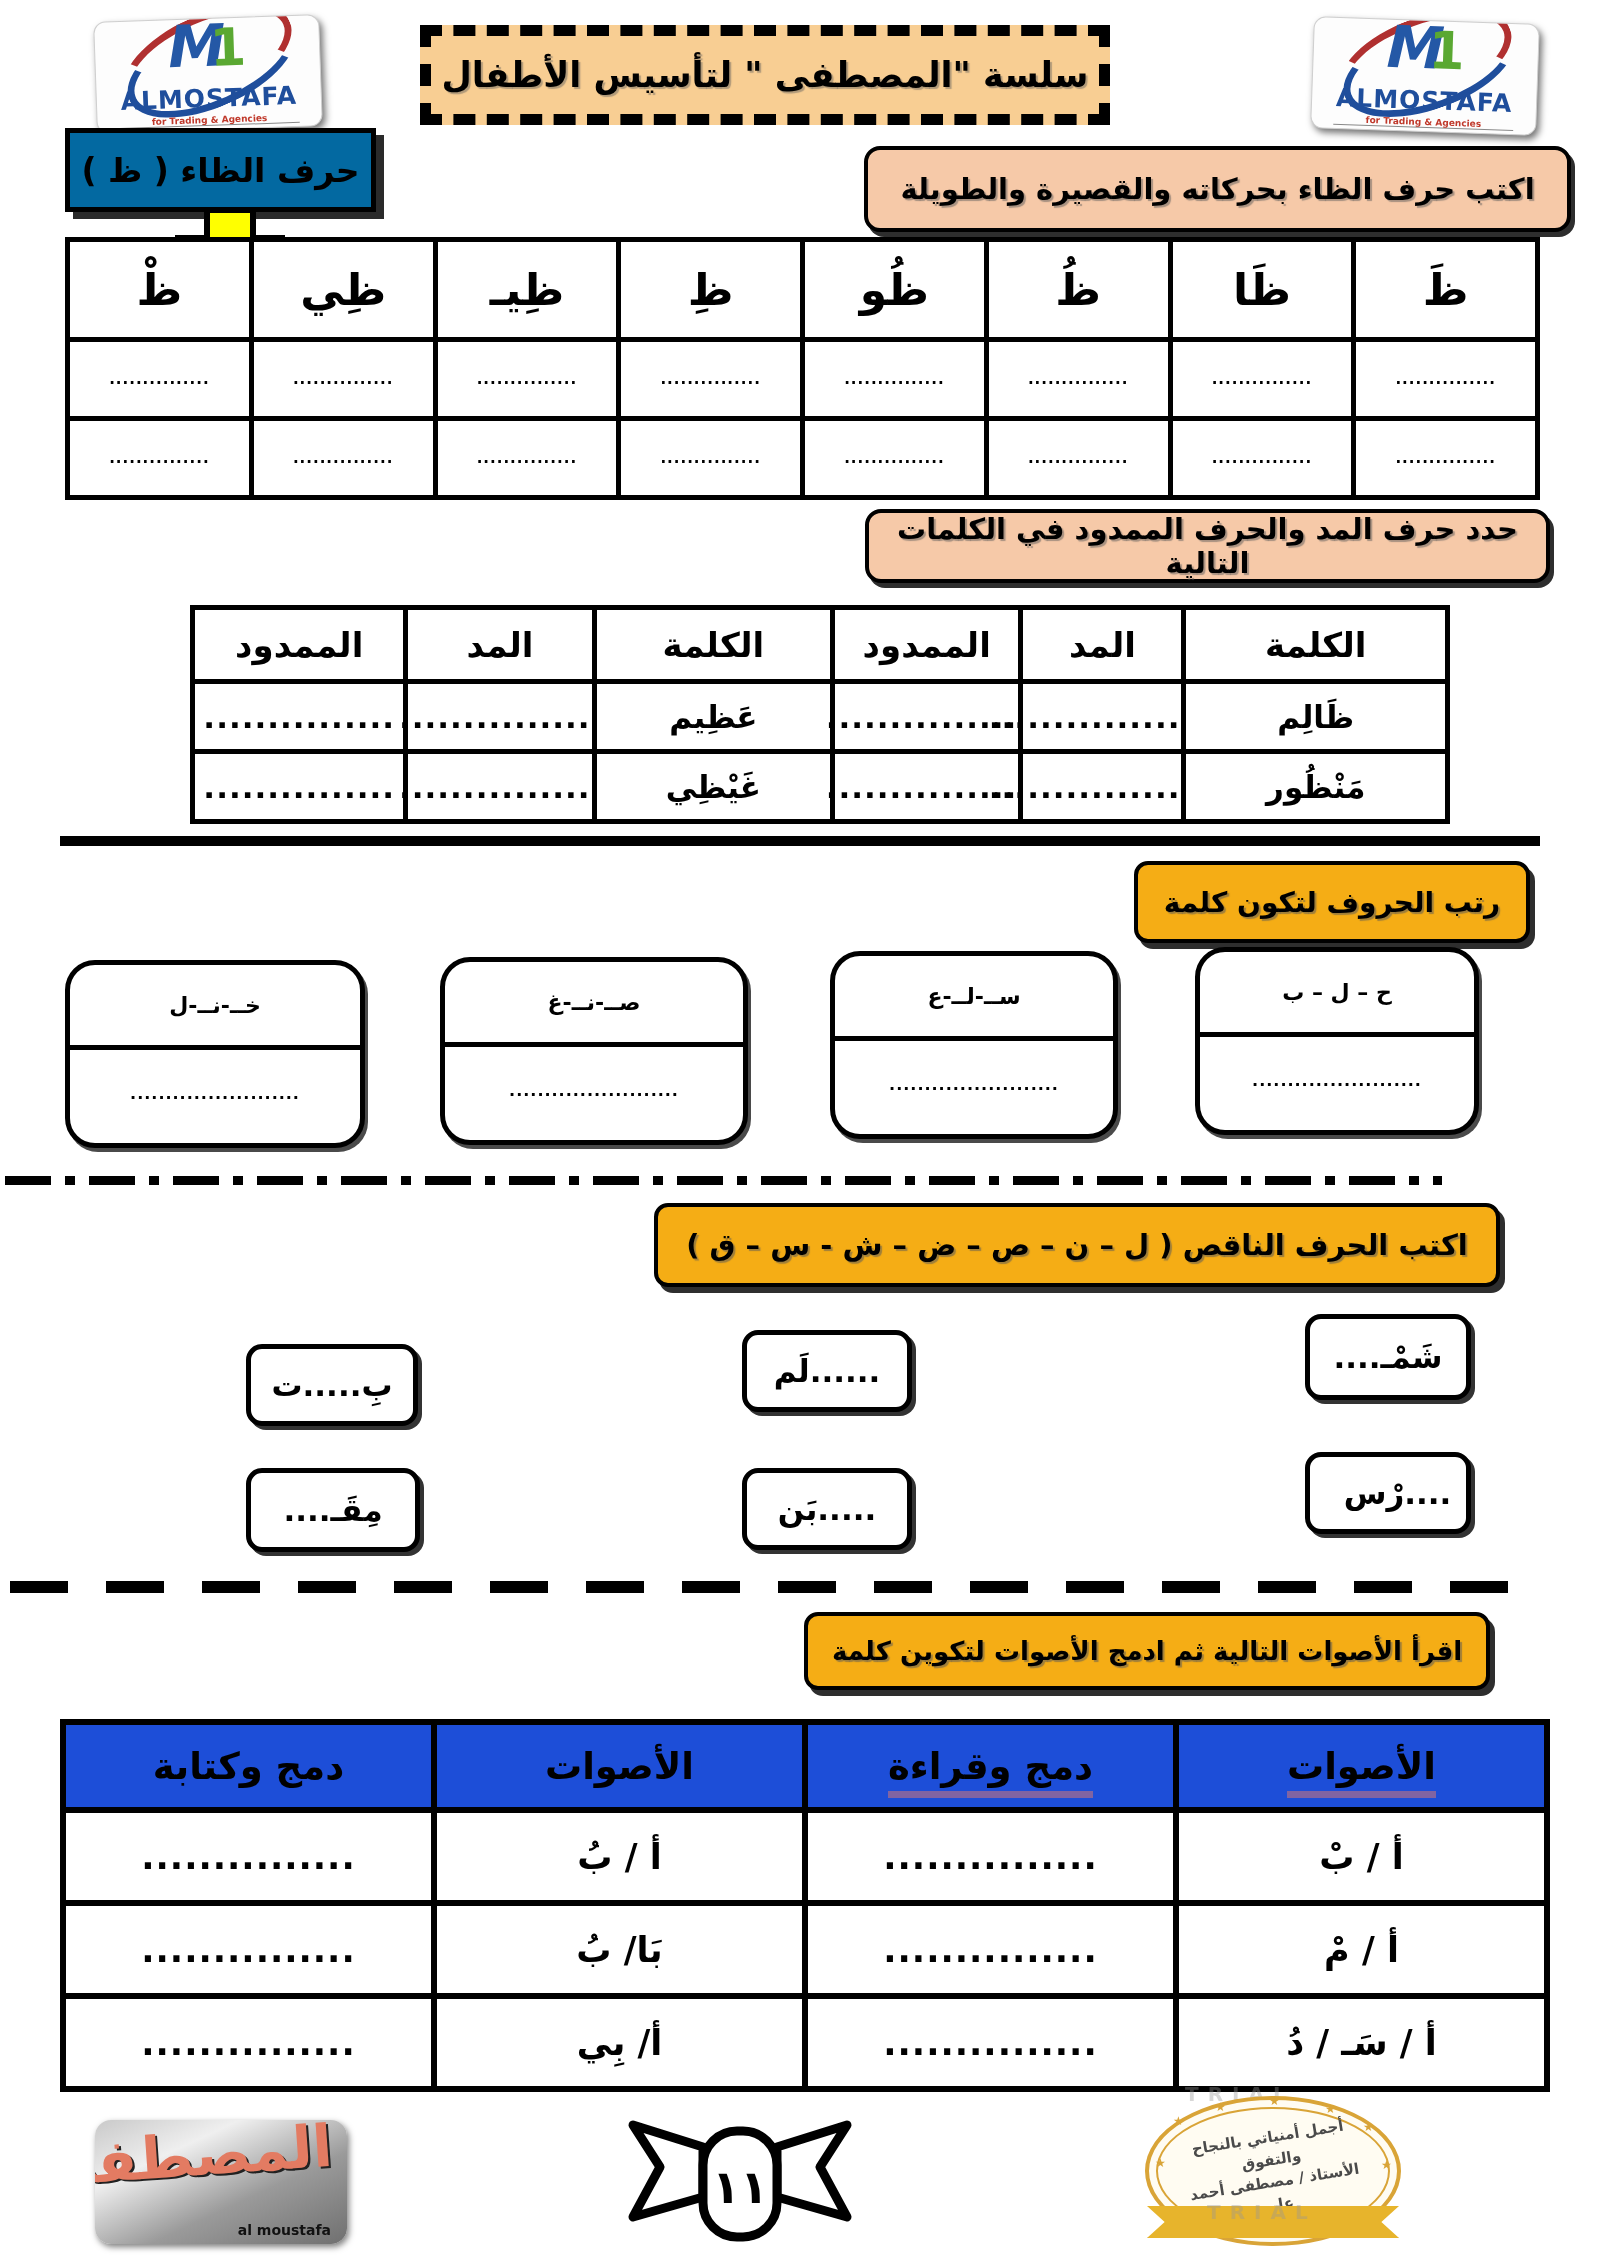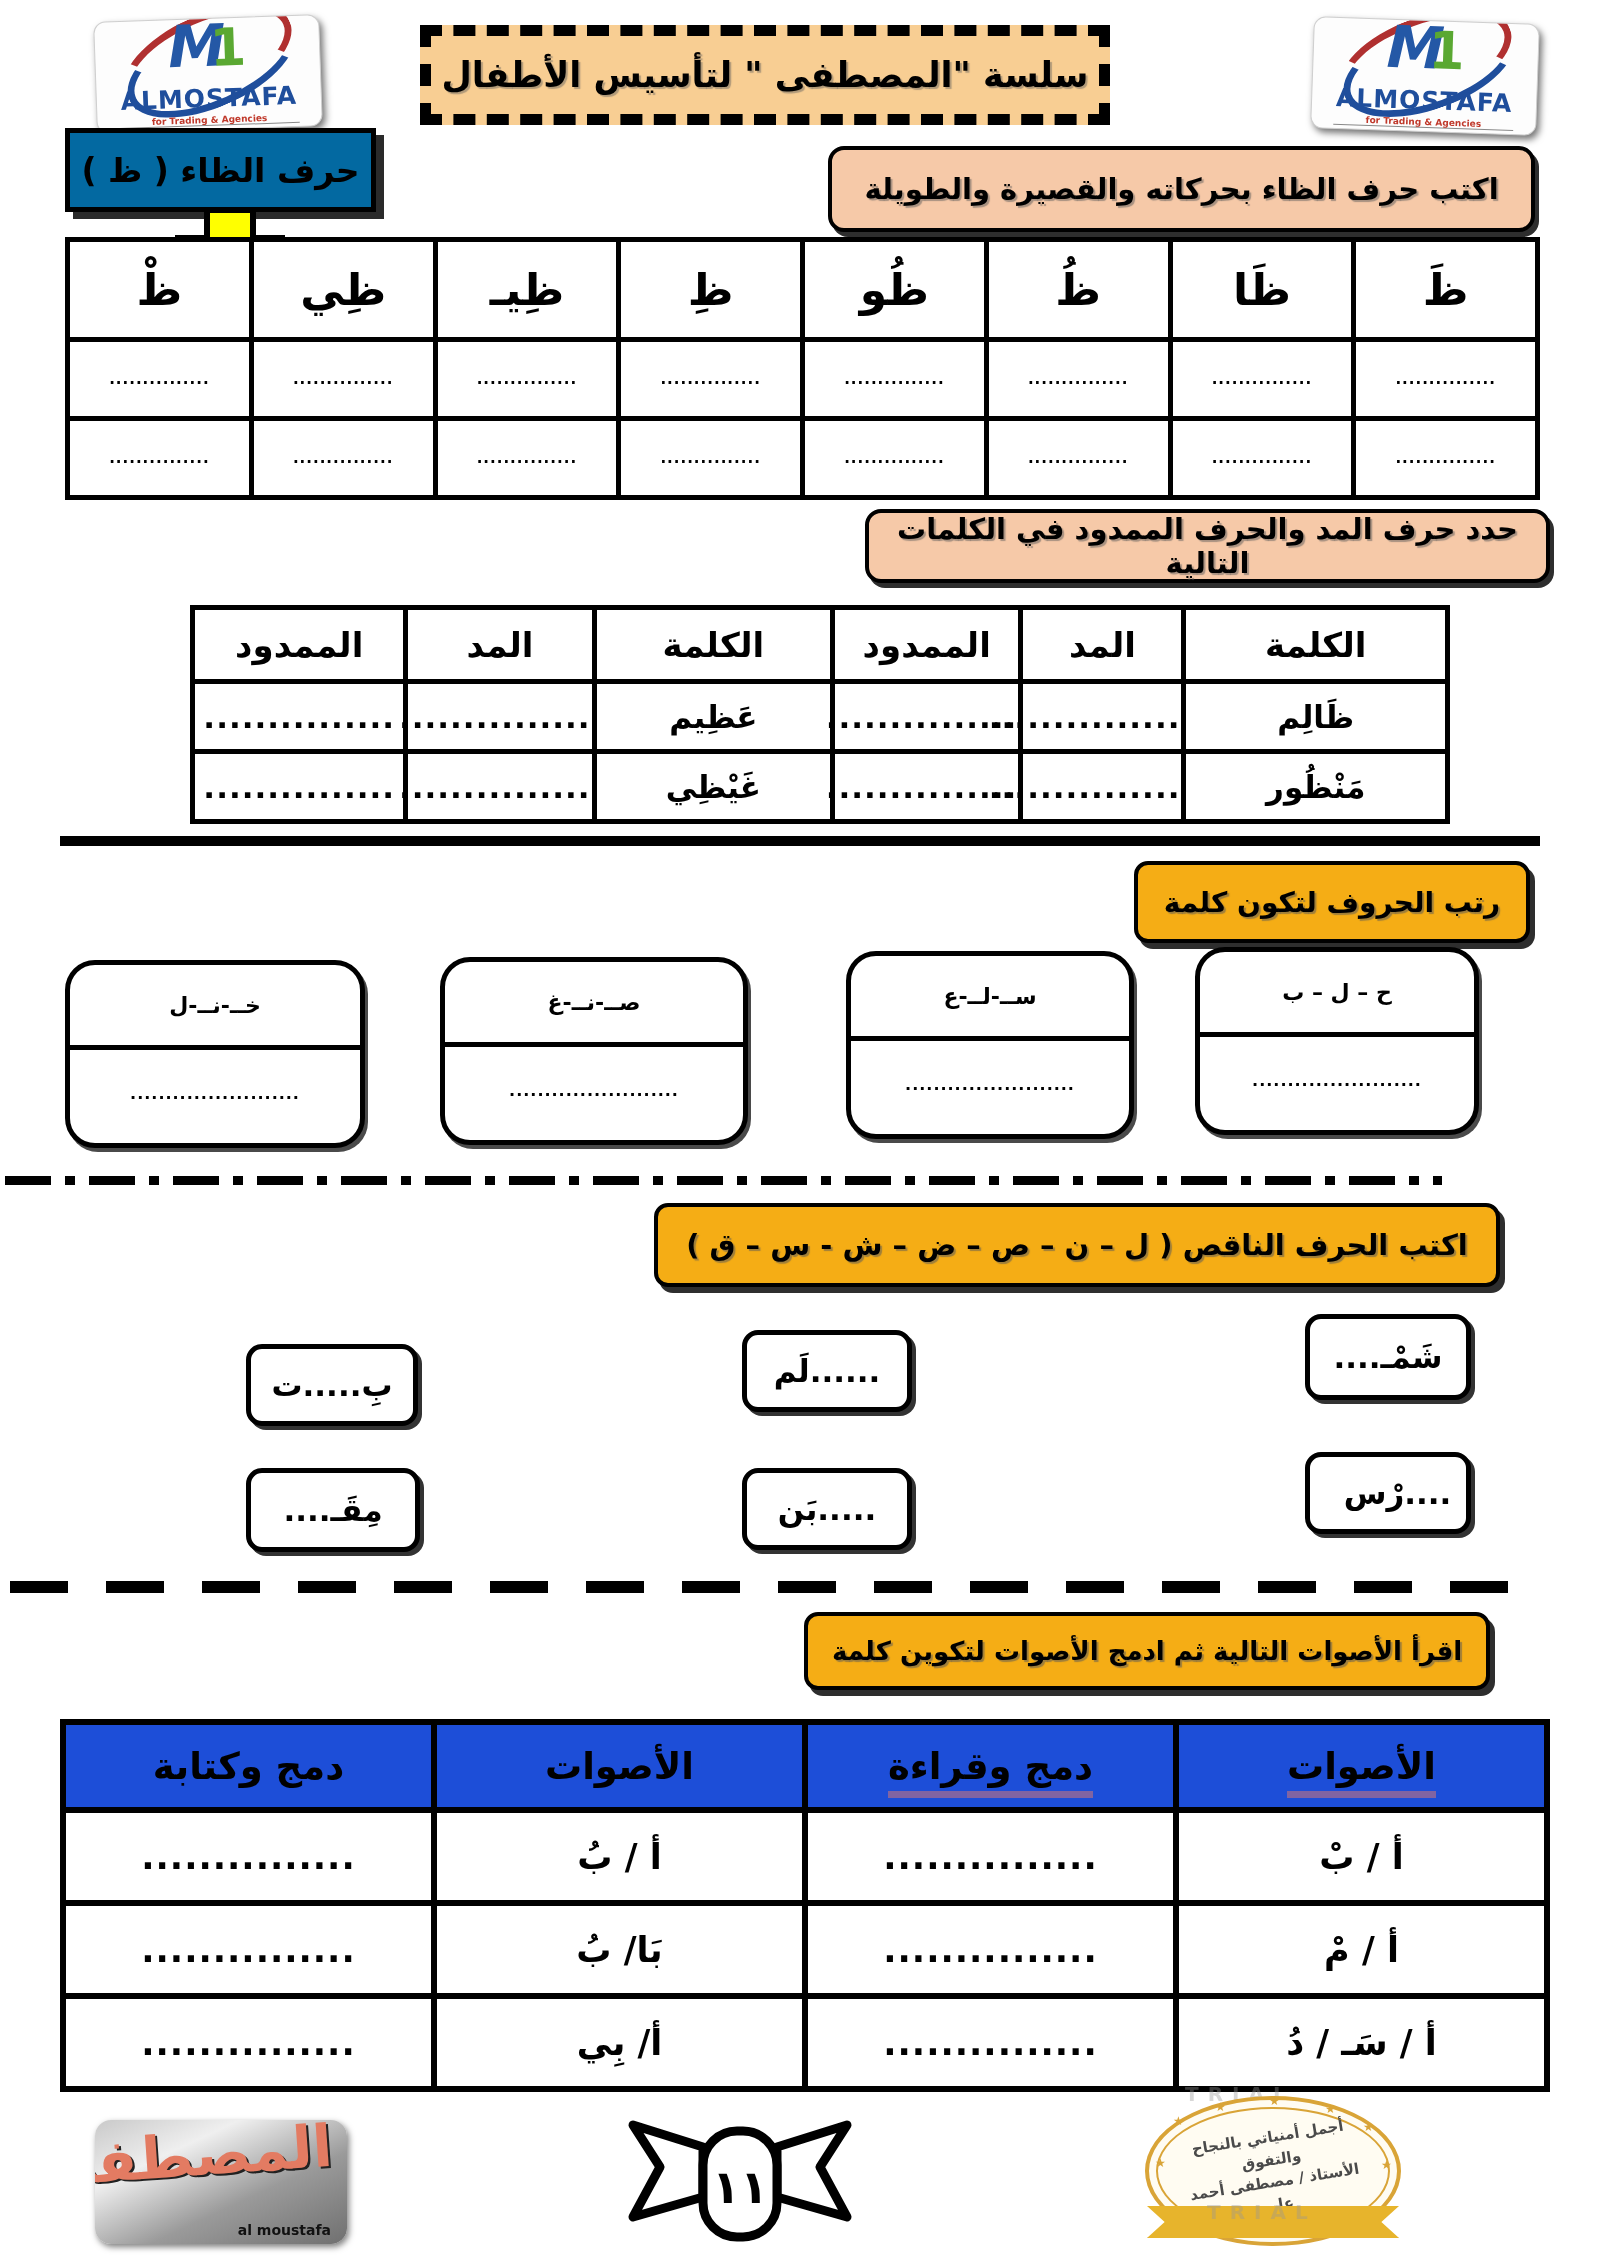--- a/index.html
+++ b/index.html
@@ -115,21 +115,21 @@
     <div class="tagline">for Trading &amp; Agencies</div>
   </div>
 
   <div class="abs lesson-label center rtl">
     <span>حرف الظاء ( ظ )</span>
   </div>
   <svg class="abs" style="left:175px;top:208px;" width="110" height="74" viewBox="0 0 110 74">
     <polygon points="32,2 78,2 78,30 106,30 55,72 4,30 32,30" fill="#FFFF00" stroke="#000" stroke-width="6" stroke-linejoin="miter"></polygon>
   </svg>
 
-  <div class="abs peach-banner center rtl" style="left:828px;top:146px;width:707px;height:86px;font-size:29px;">
+  <div class="abs peach-banner center rtl" style="left:864px;top:146px;width:707px;height:86px;font-size:29px;">
     <span>اكتب حرف الظاء بحركاته والقصيرة والطويلة</span>
   </div>
 
   <table class="abs t1 rtl">
     <tbody>
         <tr class="letters">
       <td>ظَ</td>
       <td>ظَا</td>
       <td>ظُ</td>
       <td>ظُو</td>
@@ -205,21 +205,21 @@
   <div class="abs solid-line"></div>
 
   <div class="abs gold-banner center rtl" style="left:1134px;top:861px;width:396px;height:82px;font-size:28px;">
     <span>رتب الحروف لتكون كلمة</span>
   </div>
 
   <div class="arrange-box" style="left:1195px;top:947px;width:284px;">
     <div class="ab-top rtl">ح – ل – ب</div>
     <div class="ab-bottom">........................</div>
   </div>
-  <div class="arrange-box" style="left:830px;top:951px;width:288px;margin-left:16px;">
+  <div class="arrange-box" style="left:830px;top:951px;width:288px;">
     <div class="ab-top rtl">ســ-لــ-ع</div>
     <div class="ab-bottom">........................</div>
   </div>
   <div class="arrange-box" style="left:440px;top:957px;width:308px;">
     <div class="ab-top rtl">صــ-نــ-غ</div>
     <div class="ab-bottom">........................</div>
   </div>
   <div class="arrange-box" style="left:65px;top:960px;width:300px;">
     <div class="ab-top rtl">خــ-نــ-ل</div>
     <div class="ab-bottom">........................</div>

